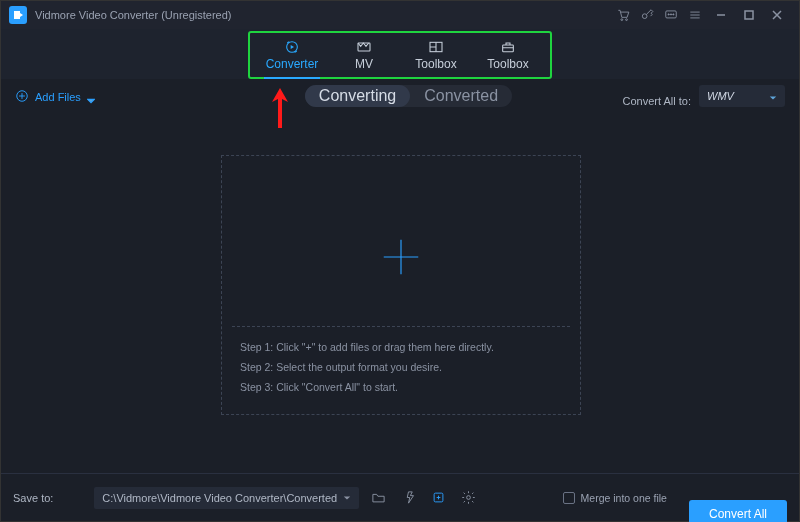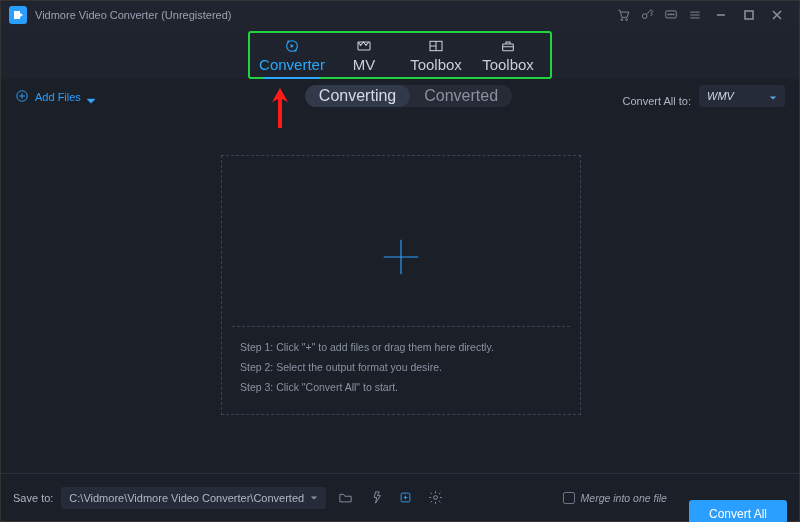--- a/index.html
+++ b/index.html
@@ -11,21 +11,21 @@
   .titlebar .logo svg{ width:12px;height:12px;fill:#fff;}
   .titlebar .title { flex:0 0 auto; }
   .titlebar .spacer { flex:1; }
   .titlebar .tb-icon { width:24px; height:24px; display:flex;align-items:center;justify-content:center; color:#8a92a2; }
   .titlebar .tb-icon svg { width:14px;height:14px; stroke:#8a92a2; fill:none; stroke-width:1.5;}
   .titlebar .winbtn { width:28px; height:20px; display:flex;align-items:center;justify-content:center;color:#8a92a2;}
   .titlebar .winbtn svg{width:10px;height:10px;stroke:#8a92a2;stroke-width:1.5;fill:none;}
   
   .tabstrip-wrap { position:relative; height:50px; background:#1e232e; display:flex; justify-content:center; align-items:flex-start;}
   .tabstrip { display:flex; gap:0; border:2px solid #1fd43f; border-radius:3px; padding:0 6px; margin-top:2px;}
-  .tab { width:72px; height:44px; display:flex; flex-direction:column; align-items:center; justify-content:center; gap:2px; color:#c6ced9; font-size:15px; position:relative; cursor:pointer;}
+  .tab { width:72px; height:44px; display:flex; flex-direction:column; align-items:center; justify-content:center; gap:2px; color:#c6ced9; font-size:12px; position:relative; cursor:pointer;}
   .tab.active { color:#29a9ff; }
   .tab.active::after{ content:""; position:absolute; bottom:-2px; left:8px; right:8px; height:2px; background:#29a9ff;}
   .tab svg { width:20px; height:16px; stroke:currentColor; fill:none; stroke-width:1.6;}
   
   .arrow-anno { position:absolute; left:270px; top:88px; pointer-events:none;}
   
   .subhead { height:34px; display:flex; align-items:center; padding:0 14px; background:#1b1f28; gap:10px; font-size:11px; color:#aeb6c4;}
   .addfiles { display:flex; align-items:flex-end; gap:6px; color:#2a9fff; cursor:pointer;}
   .addfiles svg{ width:14px;height:14px; stroke:#2a9fff; fill:none; stroke-width:1.6;}
   .addfiles .caret{ width:8px;height:8px; }
@@ -38,25 +38,25 @@
   .caret svg{width:8px;height:8px;fill:#5fa5da;}
   
   .main { flex:1; position:relative; }
   .droparea { position:absolute; left:220px; top:42px; width:360px; height:260px; border:1px dashed #3c4454; }
   .droparea .plus { position:absolute; left:50%; top:78px; transform:translateX(-50%); cursor:pointer;}
   .droparea .plus svg{ width:46px;height:46px; stroke:#2a9fff; stroke-width:1.2; fill:none;}
   .droparea .divider{ position:absolute; left:10px; right:10px; top:170px; border-top:1px dashed #3c4454;}
   .droparea .steps { position:absolute; left:18px; top:182px; right:10px; color:#8a92a2; font-size:10.5px; line-height:1.9;}
   
   .footer { height:48px; border-top:1px solid #2a3040; display:flex; align-items:center; padding:0 12px; gap:8px; font-size:11px; color:#aeb6c4;}
-  .saveto-select{ background:#252b38; height:22px; display:flex;align-items:center; padding:0 8px; gap:6px; color:#b0b8c6; border-radius:2px; min-width:240px; justify-content:space-between; cursor:pointer;}
+  .saveto-select{ background:#252b38; height:22px; display:flex;align-items:center; padding:0 8px; gap:6px; color:#b0b8c6; border-radius:2px; min-width:240px; justify-content:space-between; cursor:pointer;margin-left:33px;}
   .ft-icon{ width:22px;height:22px; display:flex;align-items:center;justify-content:center; color:#8a92a2; cursor:pointer;}
   .ft-icon svg{ width:15px;height:15px; stroke:currentColor; fill:none; stroke-width:1.5;}
   .ft-icon.hw svg{ stroke:#2a9fff; }
-  .merge { display:flex; align-items:center; gap:6px; margin-left:auto; font-size:10.5px; color:#9aa2b2;font-style:italic;}
+  .merge { display:flex; align-items:center; gap:6px; margin-left:auto; font-size:10.5px; color:#9aa2b2;}
   .merge .cb{ width:12px;height:12px; border:1px solid #6a7284; border-radius:2px; cursor:pointer;}
   .convert-btn{ background:#2a9fff; color:#fff; height:28px; padding:0 20px; border:none; border-radius:3px; font-size:12px; margin-left:14px; cursor:pointer;margin-top:32px;}
 </style>
 </head>
 <body>
 
 <div class="window">
 
   <div class="titlebar">
     <div class="logo">

